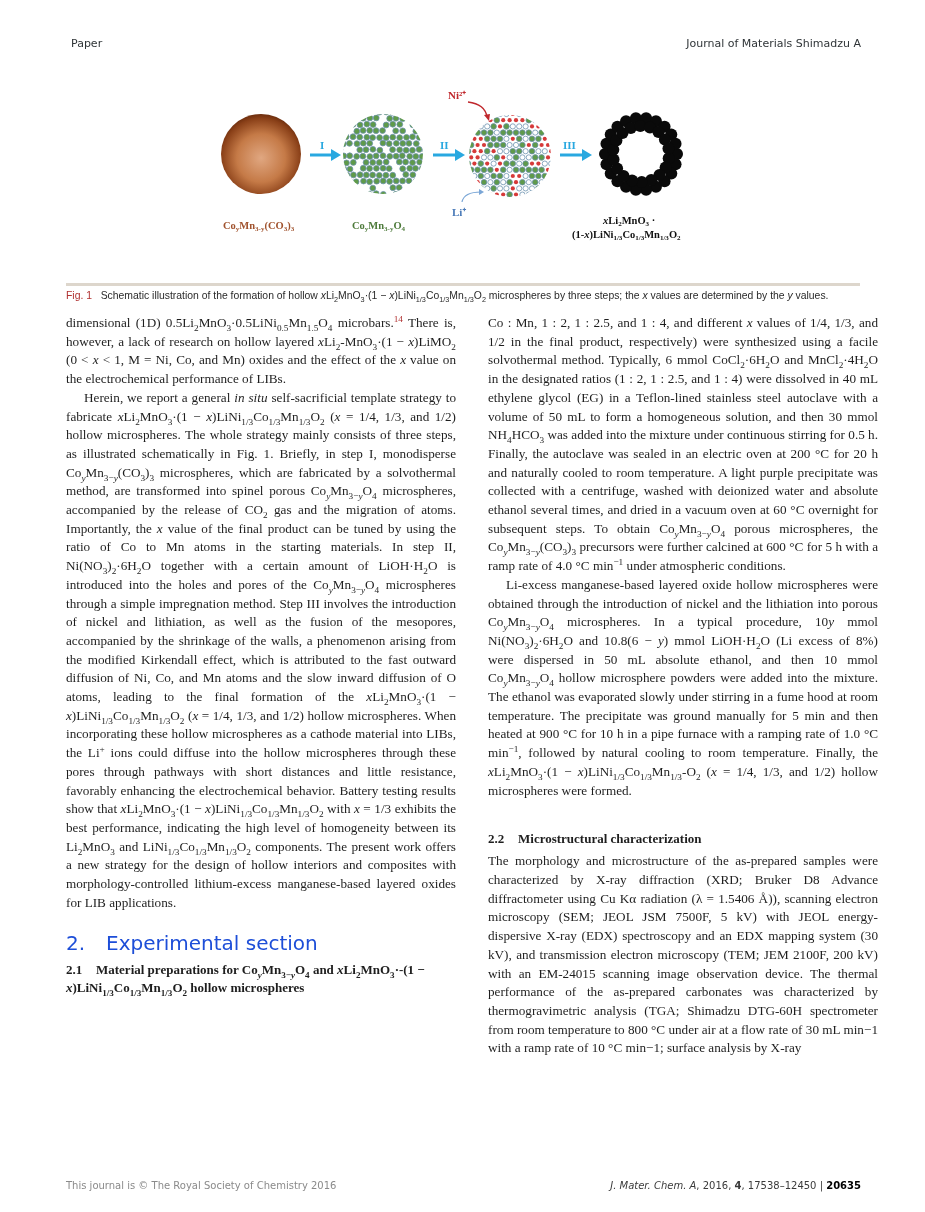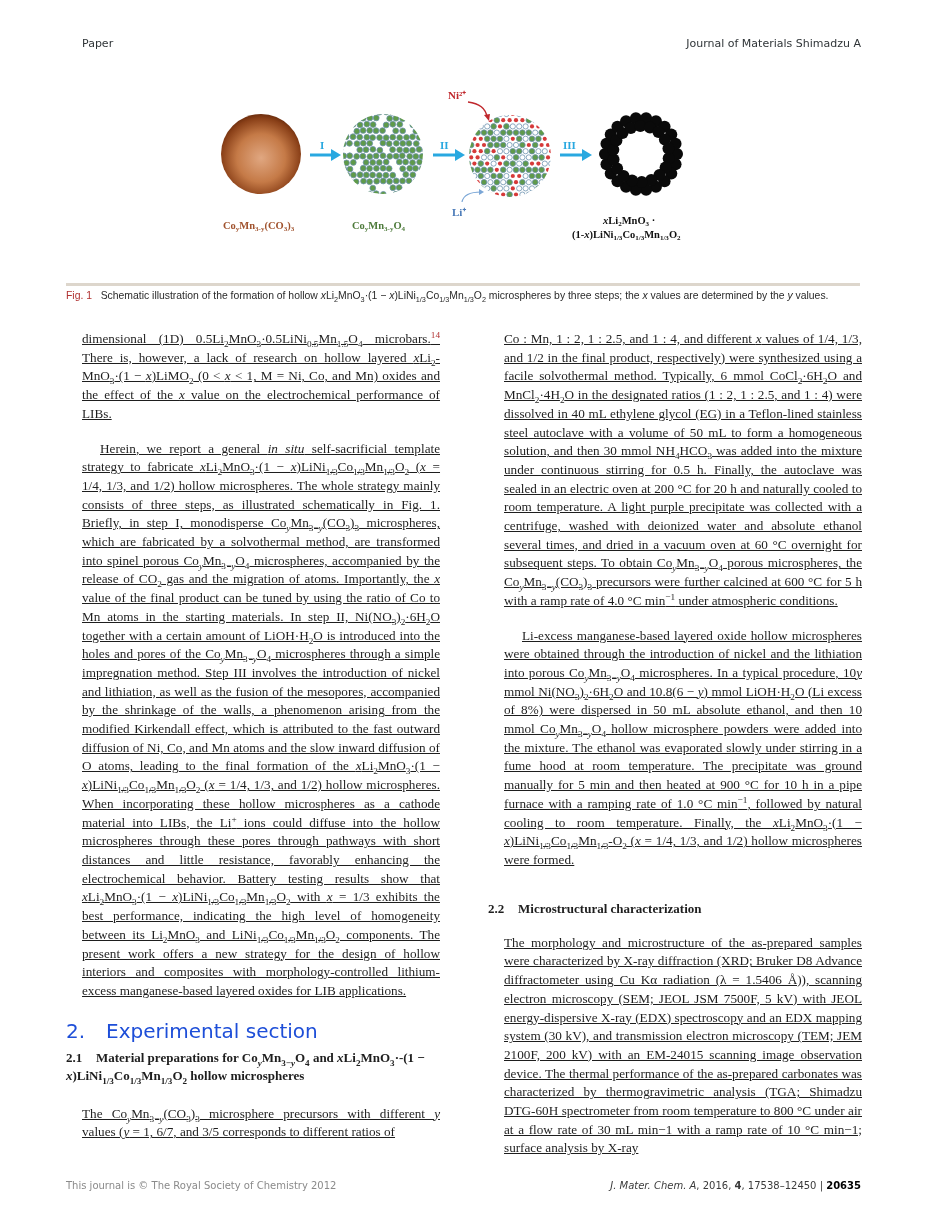--- a/index.html
+++ b/index.html
@@ -1,48 +1,48 @@
 <!DOCTYPE html>
 <html><head>
 <meta charset="utf-8">
 <style>
   * { box-sizing: border-box; margin: 0; padding: 0; }
   html, body { width: 925px; height: 1212px; background: #ffffff; overflow: hidden; }
   body { position: relative; font-family: "DejaVu Serif", "Liberation Serif", serif; color: #1a1a1a; }
 
   .running-head { position: absolute; top: 37px; left: 66px; right: 64px; height: 16px;
     font-family: "DejaVu Sans", "Liberation Sans", sans-serif; font-size: 11px; color: #2f3437; }
-  .running-head .left { position: absolute; left: 16px; top: 0; text-align: center; }
+  .running-head .left { position: absolute; left: 5px; top: 0; text-align: center; }
   .running-head .right { position: absolute; right: 0; top: 0; }
 
   
   .figure { position: absolute; left: 200px; top: 72px; width: 520px; height: 170px; }
   .figure svg { width: 520px; height: 170px; display: block; }
 
   .caption { position: absolute; top: 246px; left: 66px; width: 794px;
     font-family: "Liberation Sans", "DejaVu Sans", sans-serif; font-size: 10.4px; line-height: 15px; color: #2a2a2a; text-align: justify; margin-top: 42px; }
   .caption .fig-label { color: #b03030; font-weight: normal; }
   .caption-rule { position: absolute; top: 283px; left: 66px; width: 794px; height: 3px; background: #ddd6cc; }
 
   
   .col { position: absolute; top: 314px; width: 390px;
     font-family: "Liberation Serif", "DejaVu Serif", serif; font-size: 13.2px; line-height: 18.7px;
     text-align: justify; color: #1e1e1e; }
   .col.left { left: 66px; }
   .col.right { left: 488px; }
-  .col p { margin: 16px; text-decoration: underline; }
+  .col p { margin: 0; }
   .col p.indent { text-indent: 18px; }
   sub, sup { font-size: 0.7em; line-height: 0; }
   .i { font-style: italic; }
 
   .section-heading { font-family: "DejaVu Sans", "Liberation Sans", sans-serif; font-size: 20px; font-weight: normal;
     margin-top: 18px; line-height: 24px; color: #1d4ed8; }
   .section-heading .num { display: inline-block; width: 40px; }
   .sub-heading { font-family: "Liberation Serif", "DejaVu Serif", serif; font-weight: bold; font-size: 13px;
-    line-height: 18px; margin-top: 6px; margin-bottom: 20px; text-align: left; }
+    line-height: 18px; margin-top: 6px; margin-bottom: 4px; text-align: left; }
   .sub-heading .num { display: inline-block; width: 30px; }
   .right .sub-heading { margin-top: 30px; margin-bottom: 4px; }
 
   .footer { position: absolute; top: 1180px; left: 66px; right: 64px; height: 14px;
     font-family: "DejaVu Sans", "Liberation Sans", sans-serif; font-size: 10px; color: #8a8a8a; }
   .footer .left { position: absolute; left: 0; top: 0; }
   .footer .right { position: absolute; right: 0; top: 0; color: #3a3a3a; }
   .footer .right .it { font-style: italic; margin-top: 36px; }
   .footer .right .pg { font-weight: bold; color: #000; }
 </style>
@@ -534,28 +534,27 @@
 <div class="caption-rule"></div>
 
 <div class="col left">
   <p>dimensional (1D) 0.5Li<sub>2</sub>MnO<sub>3</sub>·0.5LiNi<sub>0.5</sub>Mn<sub>1.5</sub>O<sub>4</sub> microbars.<sup style="color:#b03030">14</sup> There is, however, a lack of research on hollow layered <span class="i">x</span>Li<sub>2</sub>-MnO<sub>3</sub>·(1 − <span class="i">x</span>)LiMO<sub>2</sub> (0 &lt; <span class="i">x</span> &lt; 1, M = Ni, Co, and Mn) oxides and the effect of the <span class="i">x</span> value on the electrochemical performance of LIBs.</p>
   <p class="indent">Herein, we report a general <span class="i">in situ</span> self-sacrificial template strategy to fabricate <span class="i">x</span>Li<sub>2</sub>MnO<sub>3</sub>·(1 − <span class="i">x</span>)LiNi<sub>1/3</sub>Co<sub>1/3</sub>Mn<sub>1/3</sub>O<sub>2</sub> (<span class="i">x</span> = 1/4, 1/3, and 1/2) hollow microspheres. The whole strategy mainly consists of three steps, as illustrated schematically in Fig. 1. Briefly, in step I, monodisperse Co<sub><span class="i">y</span></sub>Mn<sub>3−<span class="i">y</span></sub>(CO<sub>3</sub>)<sub>3</sub> microspheres, which are fabricated by a solvothermal method, are transformed into spinel porous Co<sub><span class="i">y</span></sub>Mn<sub>3−<span class="i">y</span></sub>O<sub>4</sub> microspheres, accompanied by the release of CO<sub>2</sub> gas and the migration of atoms. Importantly, the <span class="i">x</span> value of the final product can be tuned by using the ratio of Co to Mn atoms in the starting materials. In step II, Ni(NO<sub>3</sub>)<sub>2</sub>·6H<sub>2</sub>O together with a certain amount of LiOH·H<sub>2</sub>O is introduced into the holes and pores of the Co<sub><span class="i">y</span></sub>Mn<sub>3−<span class="i">y</span></sub>O<sub>4</sub> microspheres through a simple impregnation method. Step III involves the introduction of nickel and lithiation, as well as the fusion of the mesopores, accompanied by the shrinkage of the walls, a phenomenon arising from the modified Kirkendall effect, which is attributed to the fast outward diffusion of Ni, Co, and Mn atoms and the slow inward diffusion of O atoms, leading to the final formation of the <span class="i">x</span>Li<sub>2</sub>MnO<sub>3</sub>·(1 − <span class="i">x</span>)LiNi<sub>1/3</sub>Co<sub>1/3</sub>Mn<sub>1/3</sub>O<sub>2</sub> (<span class="i">x</span> = 1/4, 1/3, and 1/2) hollow microspheres. When incorporating these hollow microspheres as a cathode material into LIBs, the Li<sup>+</sup> ions could diffuse into the hollow microspheres through these pores through pathways with short distances and little resistance, favorably enhancing the electrochemical behavior. Battery testing results show that <span class="i">x</span>Li<sub>2</sub>MnO<sub>3</sub>·(1 − <span class="i">x</span>)LiNi<sub>1/3</sub>Co<sub>1/3</sub>Mn<sub>1/3</sub>O<sub>2</sub> with <span class="i">x</span> = 1/3 exhibits the best performance, indicating the high level of homogeneity between its Li<sub>2</sub>MnO<sub>3</sub> and LiNi<sub>1/3</sub>Co<sub>1/3</sub>Mn<sub>1/3</sub>O<sub>2</sub> components. The present work offers a new strategy for the design of hollow interiors and composites with morphology-controlled lithium-excess manganese-based layered oxides for LIB applications.</p>
 
   <h2 class="section-heading"><span class="num">2.</span><span>Experimental section</span></h2>
 
   <h3 class="sub-heading"><span class="num">2.1</span>Material preparations for Co<sub><span class="i">y</span></sub>Mn<sub>3−<span class="i">y</span></sub>O<sub>4</sub> and <span class="i">x</span>Li<sub>2</sub>MnO<sub>3</sub>·-(1 − <span class="i">x</span>)LiNi<sub>1/3</sub>Co<sub>1/3</sub>Mn<sub>1/3</sub>O<sub>2</sub> hollow microspheres</h3>
 
-  <p>The Co<sub><span class="i">y</span></sub>Mn<sub>3−<span class="i">y</span></sub>(CO<sub>3</sub>)<sub>3</sub> microsphere precursors with different <span class="i">y</span> values (<span class="i">y</span> = 1, 6/7, and 3/5 corresponds to different ratios of</p>
 </div>
 
 <div class="col right">
   <p>Co : Mn, 1 : 2, 1 : 2.5, and 1 : 4, and different <span class="i">x</span> values of 1/4, 1/3, and 1/2 in the final product, respectively) were synthesized using a facile solvothermal method. Typically, 6 mmol CoCl<sub>2</sub>·6H<sub>2</sub>O and MnCl<sub>2</sub>·4H<sub>2</sub>O in the designated ratios (1 : 2, 1 : 2.5, and 1 : 4) were dissolved in 40 mL ethylene glycol (EG) in a Teflon-lined stainless steel autoclave with a volume of 50 mL to form a homogeneous solution, and then 30 mmol NH<sub>4</sub>HCO<sub>3</sub> was added into the mixture under continuous stirring for 0.5 h. Finally, the autoclave was sealed in an electric oven at 200 °C for 20 h and naturally cooled to room temperature. A light purple precipitate was collected with a centrifuge, washed with deionized water and absolute ethanol several times, and dried in a vacuum oven at 60 °C overnight for subsequent steps. To obtain Co<sub><span class="i">y</span></sub>Mn<sub>3−<span class="i">y</span></sub>O<sub>4</sub> porous microspheres, the Co<sub><span class="i">y</span></sub>Mn<sub>3−<span class="i">y</span></sub>(CO<sub>3</sub>)<sub>3</sub> precursors were further calcined at 600 °C for 5 h with a ramp rate of 4.0 °C min<sup>−1</sup> under atmospheric conditions.</p>
   <p class="indent">Li-excess manganese-based layered oxide hollow microspheres were obtained through the introduction of nickel and the lithiation into porous Co<sub><span class="i">y</span></sub>Mn<sub>3−<span class="i">y</span></sub>O<sub>4</sub> microspheres. In a typical procedure, 10<span class="i">y</span> mmol Ni(NO<sub>3</sub>)<sub>2</sub>·6H<sub>2</sub>O and 10.8(6 − <span class="i">y</span>) mmol LiOH·H<sub>2</sub>O (Li excess of 8%) were dispersed in 50 mL absolute ethanol, and then 10 mmol Co<sub><span class="i">y</span></sub>Mn<sub>3−<span class="i">y</span></sub>O<sub>4</sub> hollow microsphere powders were added into the mixture. The ethanol was evaporated slowly under stirring in a fume hood at room temperature. The precipitate was ground manually for 5 min and then heated at 900 °C for 10 h in a pipe furnace with a ramping rate of 1.0 °C min<sup>−1</sup>, followed by natural cooling to room temperature. Finally, the <span class="i">x</span>Li<sub>2</sub>MnO<sub>3</sub>·(1 − <span class="i">x</span>)LiNi<sub>1/3</sub>Co<sub>1/3</sub>Mn<sub>1/3</sub>-O<sub>2</sub> (<span class="i">x</span> = 1/4, 1/3, and 1/2) hollow microspheres were formed.</p>
 
   <h3 class="sub-heading"><span class="num">2.2</span><span>Microstructural characterization</span></h3>
 
   <p>The morphology and microstructure of the as-prepared samples were characterized by X-ray diffraction (XRD; Bruker D8 Advance diffractometer using Cu Kα radiation (λ = 1.5406 Å)), scanning electron microscopy (SEM; JEOL JSM 7500F, 5 kV) with JEOL energy-dispersive X-ray (EDX) spectroscopy and an EDX mapping system (30 kV), and transmission electron microscopy (TEM; JEM 2100F, 200 kV) with an EM-24015 scanning image observation device. The thermal performance of the as-prepared carbonates was characterized by thermogravimetric analysis (TGA; Shimadzu DTG-60H spectrometer from room temperature to 800 °C under air at a flow rate of 30 mL min−1 with a ramp rate of 10 °C min−1; surface analysis by X-ray</p>
 </div>
 
 <div class="footer">
-  <span class="left">This journal is © The Royal Society of Chemistry 2012</span>
+  <span class="left">This journal is © The Royal Society of Chemistry 2016</span>
   <span class="right"><span class="it">J. Mater. Chem. A</span><span>, 2016, </span><b>4</b><span>, 17538–12450</span><span> | </span><span class="pg">20635</span></span>
 </div>
 
 </body></html>

